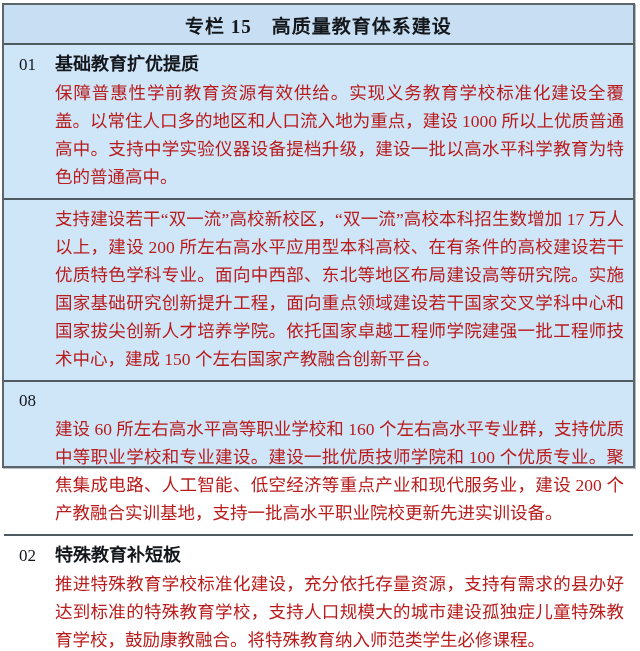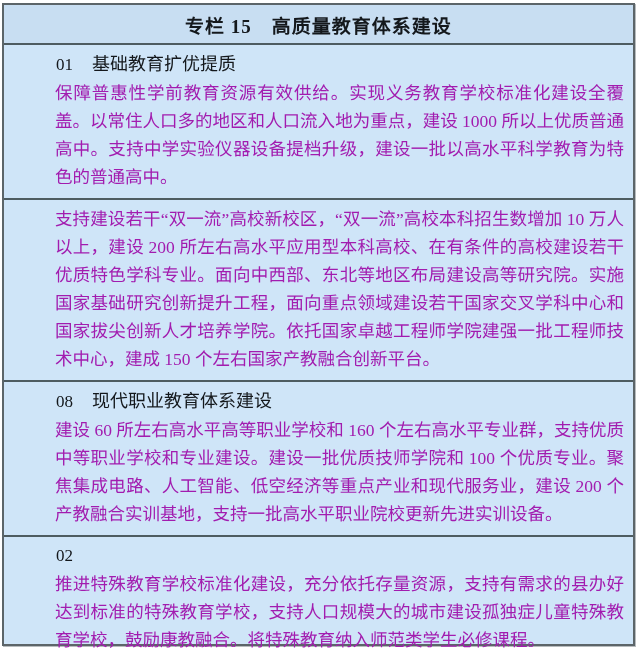--- a/index.html
+++ b/index.html
@@ -9,21 +9,21 @@
     width: 640px;
     height: 651px;
     font-family: "Liberation Serif", "DejaVu Serif", serif;
   }
   .panel {
     box-sizing: border-box;
     position: absolute;
     left: 2px;
     top: 3px;
     width: 633px;
-    height: 643px;
+    height: 465px;
     border: 2px solid #5c6569;
     background: #cfe5f8;
     box-shadow: 1px 1px 0 #b8bcbe;
   }
   .panel-header {
     box-sizing: border-box;
     height: 40px;
     background: #c8def2;
     border-bottom: 2px solid #4e5c61;
     display: flex;
@@ -41,39 +41,38 @@
     padding: 5px 9px 7px 15px;
     border-bottom: 2px solid #4e5c61;
   }
   .section:last-child {
     border-bottom: none;
   }
   .section-heading-row {
     display: flex;
     align-items: baseline;
     line-height: 28px;
-    margin-left: 37px;
   }
   .section-num {
     width: 36px;
     flex: 0 0 36px;
     font-size: 17px;
     color: #14181c;
     font-weight: 400;
   }
   .section-heading {
     font-size: 18px;
-    font-weight: 400;
+    font-weight: 700;
     color: #14181c;
   }
   .section-body {
     margin: 0 0 0 36px;
     font-size: 17.5px;
     line-height: 28px;
-    color: #a21caf;
+    color: #b91c1c;
     text-align: justify;
     text-justify: inter-ideograph;
   }
 </style>
 </head>
 <body>
 
 <div class="panel">
   <div class="panel-header">
     <span class="panel-title">专栏 15　高质量教育体系建设</span>
@@ -81,30 +80,30 @@
 
   <div class="section">
     <div class="section-heading-row">
       <span class="section-num">01</span>
       <span class="section-heading">基础教育扩优提质</span>
     </div>
     <p class="section-body">保障普惠性学前教育资源有效供给。实现义务教育学校标准化建设全覆盖。以常住人口多的地区和人口流入地为重点，建设 1000 所以上优质普通高中。支持中学实验仪器设备提档升级，建设一批以高水平科学教育为特色的普通高中。</p>
   </div>
 
   <div class="section">
-    <p class="section-body">支持建设若干“双一流”高校新校区，“双一流”高校本科招生数增加 10 万人以上，建设 200 所左右高水平应用型本科高校、在有条件的高校建设若干优质特色学科专业。面向中西部、东北等地区布局建设高等研究院。实施国家基础研究创新提升工程，面向重点领域建设若干国家交叉学科中心和国家拔尖创新人才培养学院。依托国家卓越工程师学院建强一批工程师技术中心，建成 150 个左右国家产教融合创新平台。</p>
+    <p class="section-body">支持建设若干“双一流”高校新校区，“双一流”高校本科招生数增加 17 万人以上，建设 200 所左右高水平应用型本科高校、在有条件的高校建设若干优质特色学科专业。面向中西部、东北等地区布局建设高等研究院。实施国家基础研究创新提升工程，面向重点领域建设若干国家交叉学科中心和国家拔尖创新人才培养学院。依托国家卓越工程师学院建强一批工程师技术中心，建成 150 个左右国家产教融合创新平台。</p>
   </div>
 
   <div class="section">
     <div class="section-heading-row">
       <span class="section-num">08</span>
-      <span class="section-heading">现代职业教育体系建设</span>
     </div>
     <p class="section-body">建设 60 所左右高水平高等职业学校和 160 个左右高水平专业群，支持优质中等职业学校和专业建设。建设一批优质技师学院和 100 个优质专业。聚焦集成电路、人工智能、低空经济等重点产业和现代服务业，建设 200 个产教融合实训基地，支持一批高水平职业院校更新先进实训设备。</p>
   </div>
 
   <div class="section">
     <div class="section-heading-row">
       <span class="section-num">02</span>
+      <span class="section-heading">特殊教育补短板</span>
     </div>
     <p class="section-body">推进特殊教育学校标准化建设，充分依托存量资源，支持有需求的县办好达到标准的特殊教育学校，支持人口规模大的城市建设孤独症儿童特殊教育学校，鼓励康教融合。将特殊教育纳入师范类学生必修课程。</p>
   </div>
 </div>
 
 </body></html>

